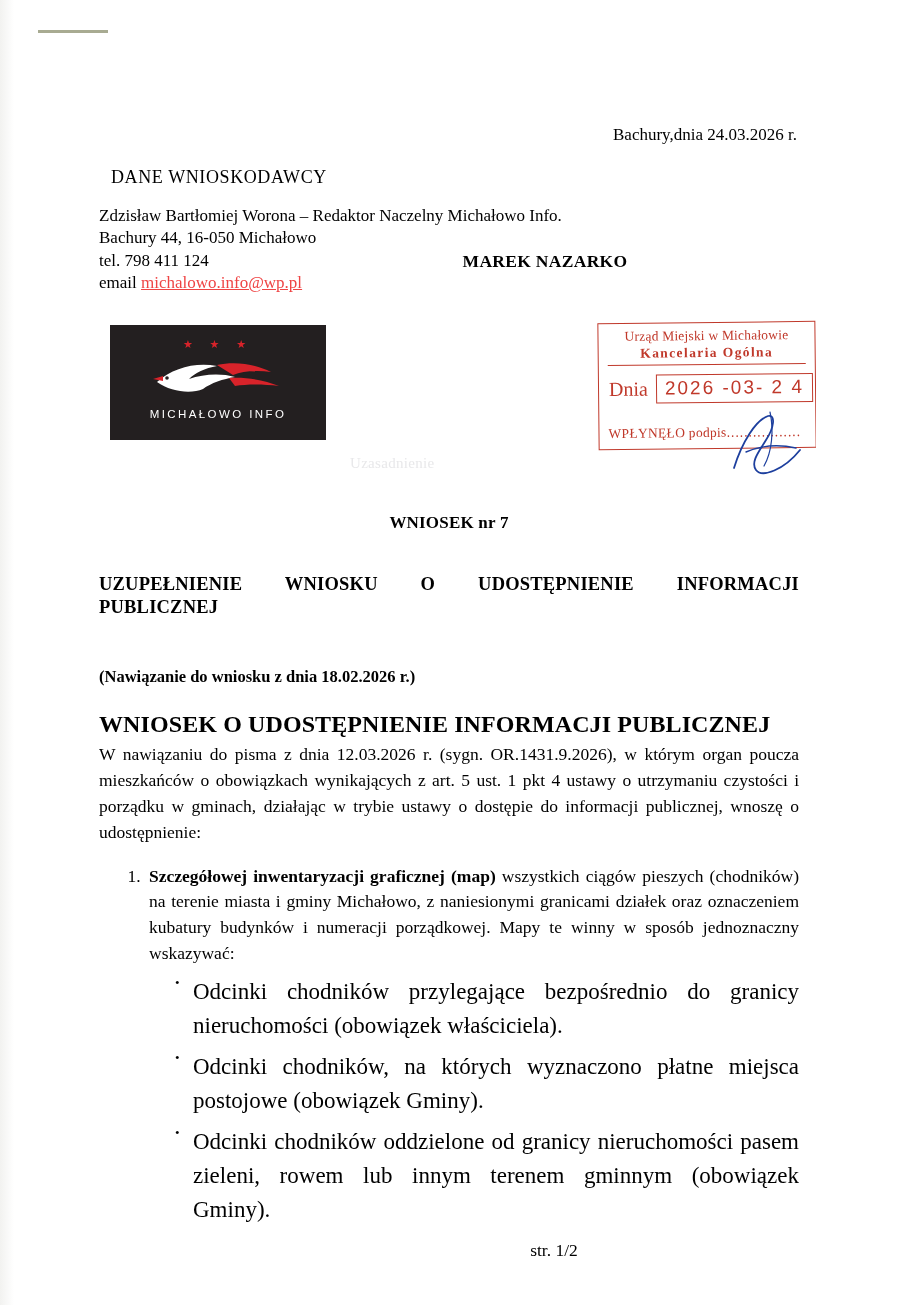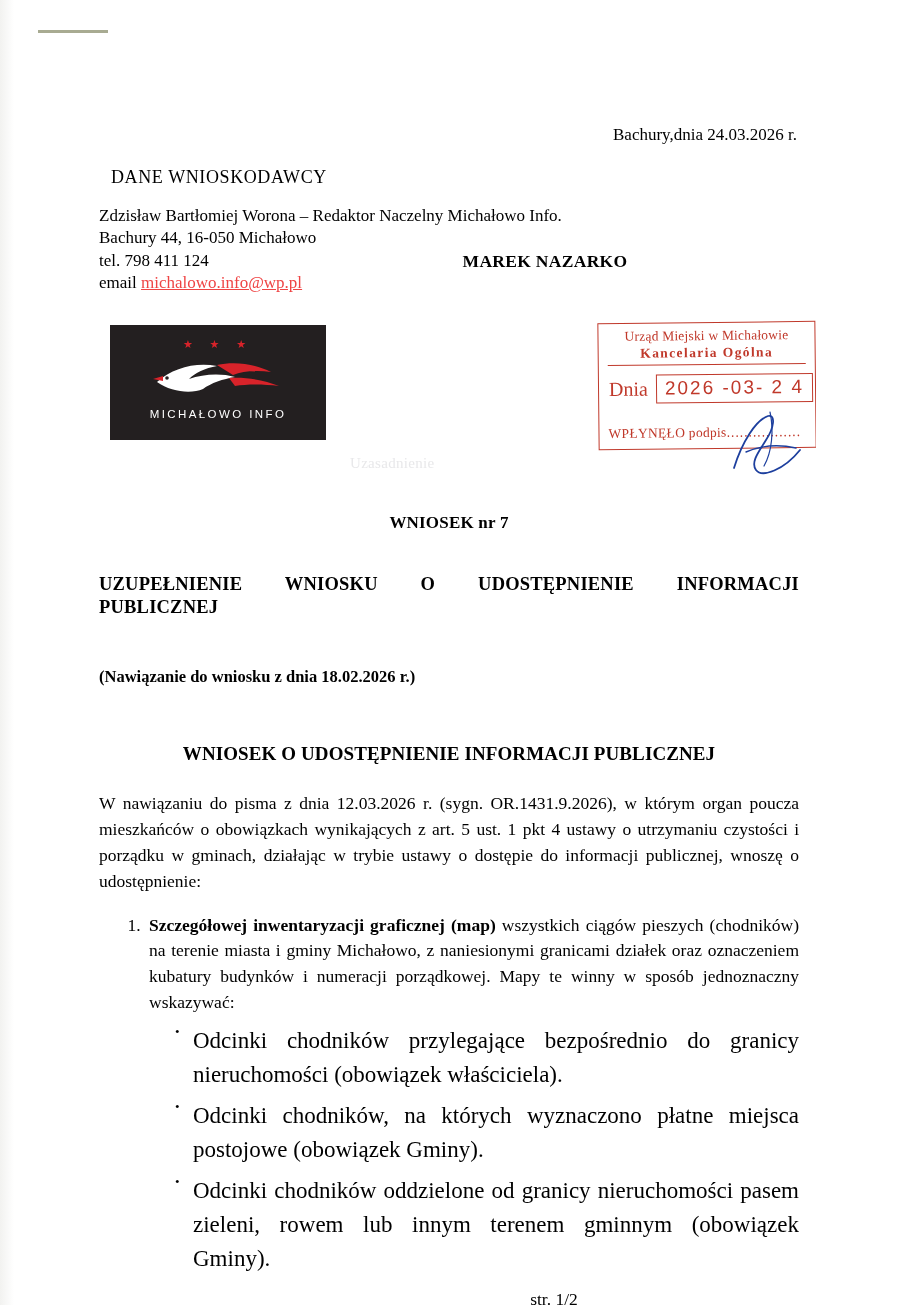--- a/index.html
+++ b/index.html
@@ -216,29 +216,29 @@
     text-align-last: justify;
   }
 
   .subnote {
     margin-top: 48px;
     font-weight: bold;
     font-size: 16.5px;
   }
 
   .section-title {
-    margin-top: 56px;
-    text-align: center;
-    font-weight: bold;
-    font-size: 19px;
+    margin-top: 24px;
+    text-align: left;
+    font-weight: bold;
+    font-size: 24px;
     letter-spacing: .1px;
   }
 
   .body-par {
-    margin-top: 26px;
+    margin-top: 4px;
     font-size: 17.5px;
     line-height: 1.48;
     text-align: justify;
   }
 
   ol.numlist {
     margin: 18px 0 0 0;
     padding-left: 46px;
     font-size: 17.5px;
     line-height: 1.48;

